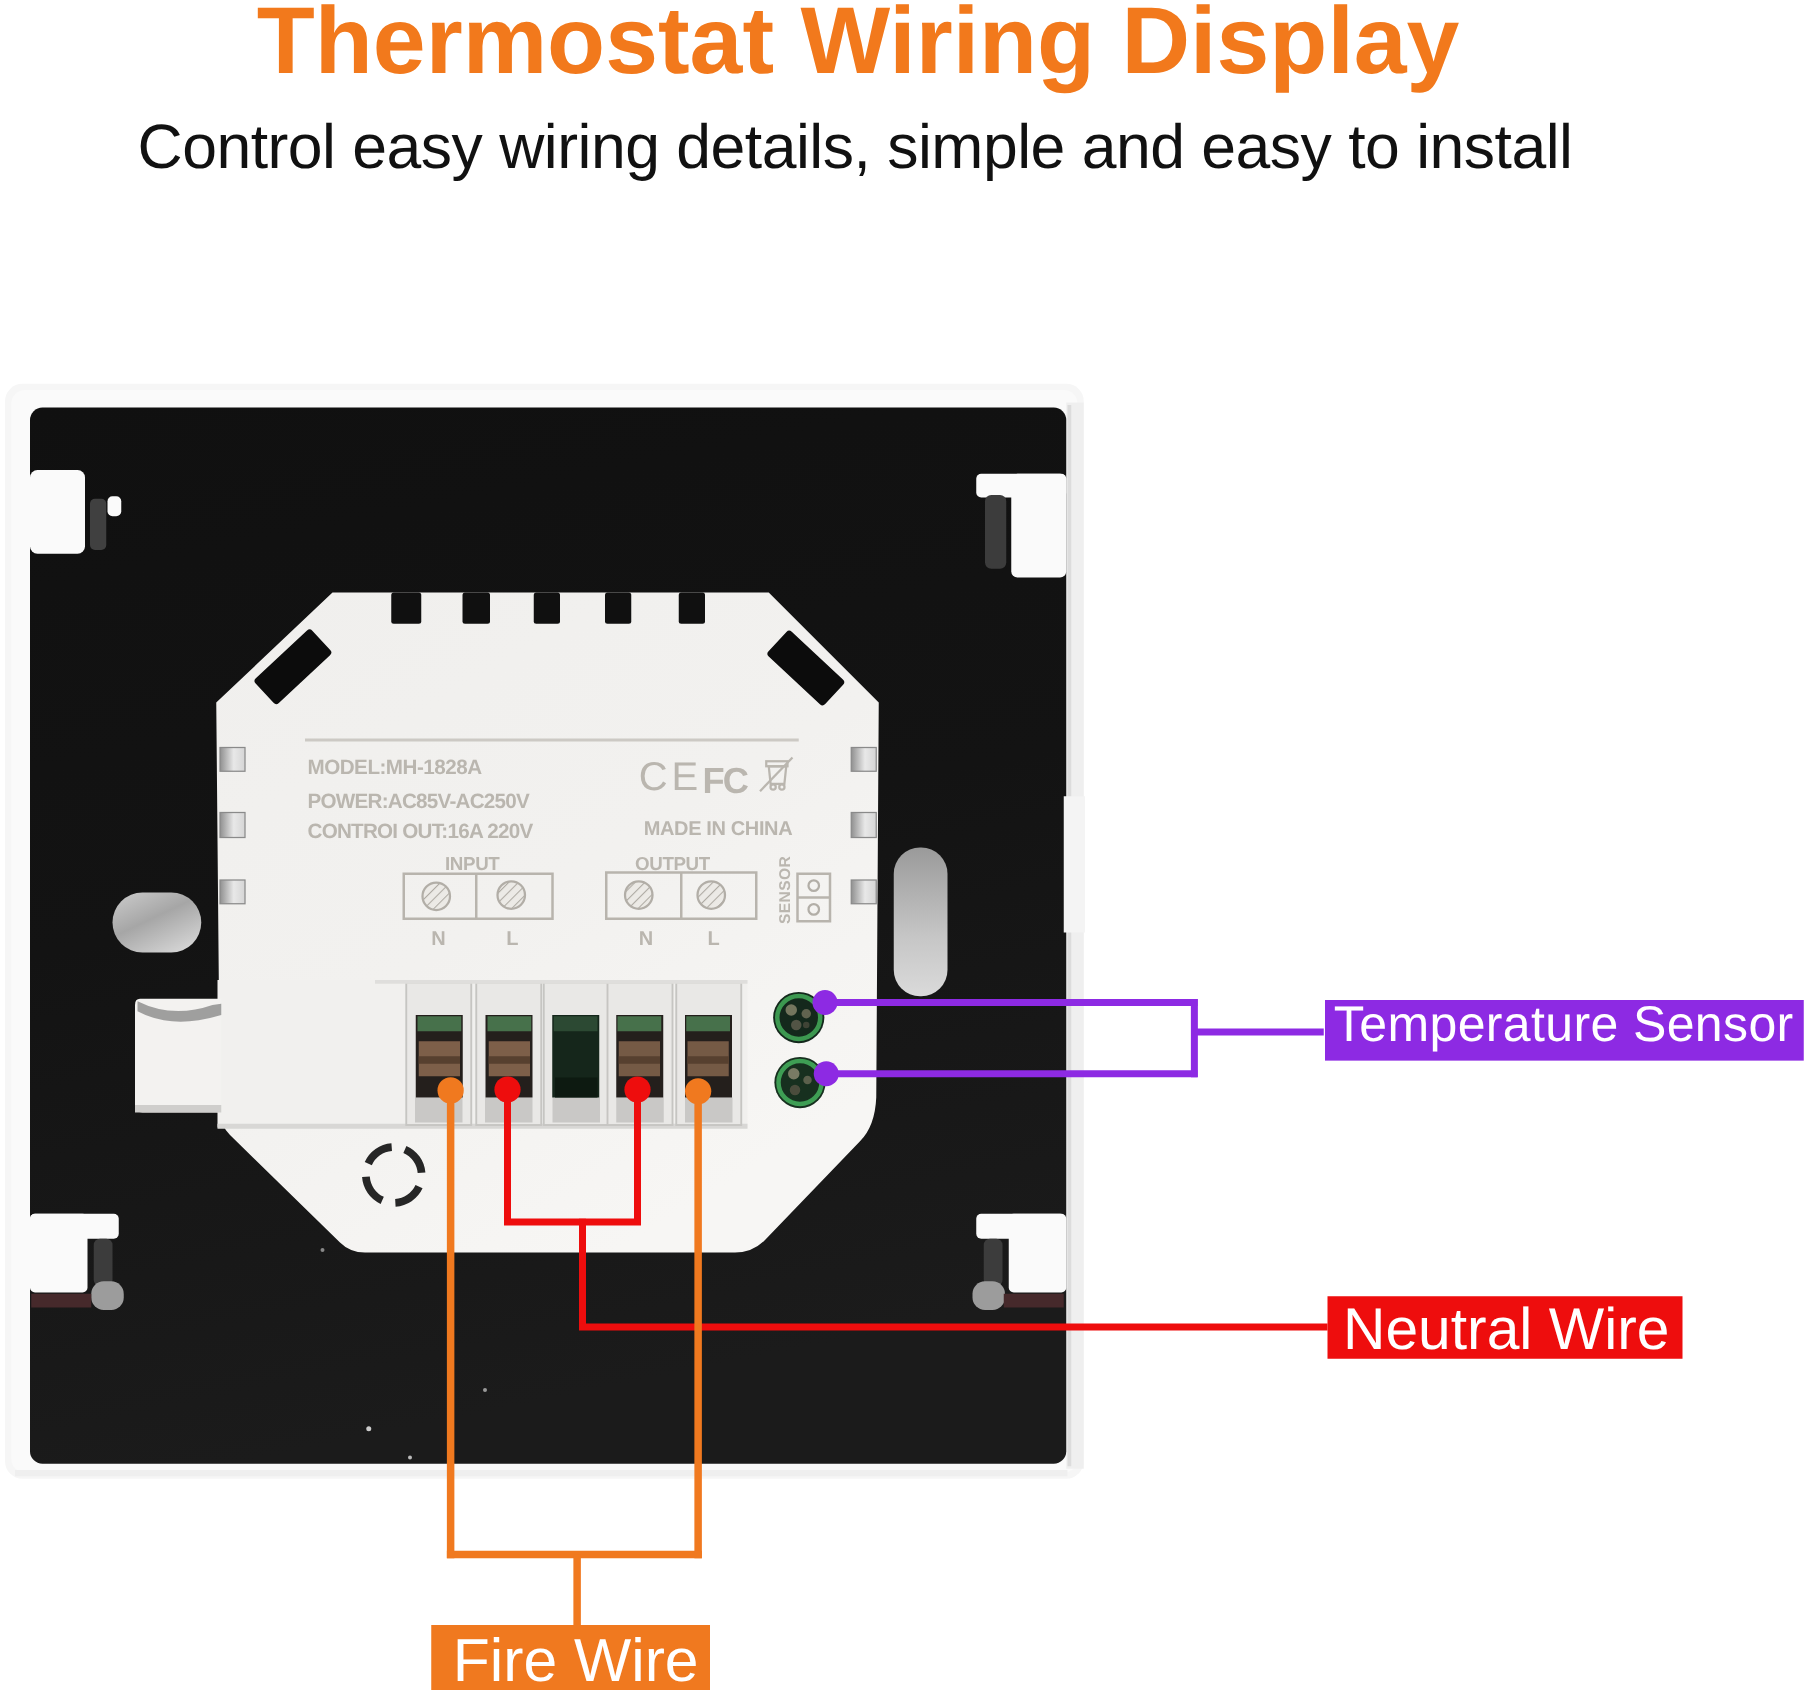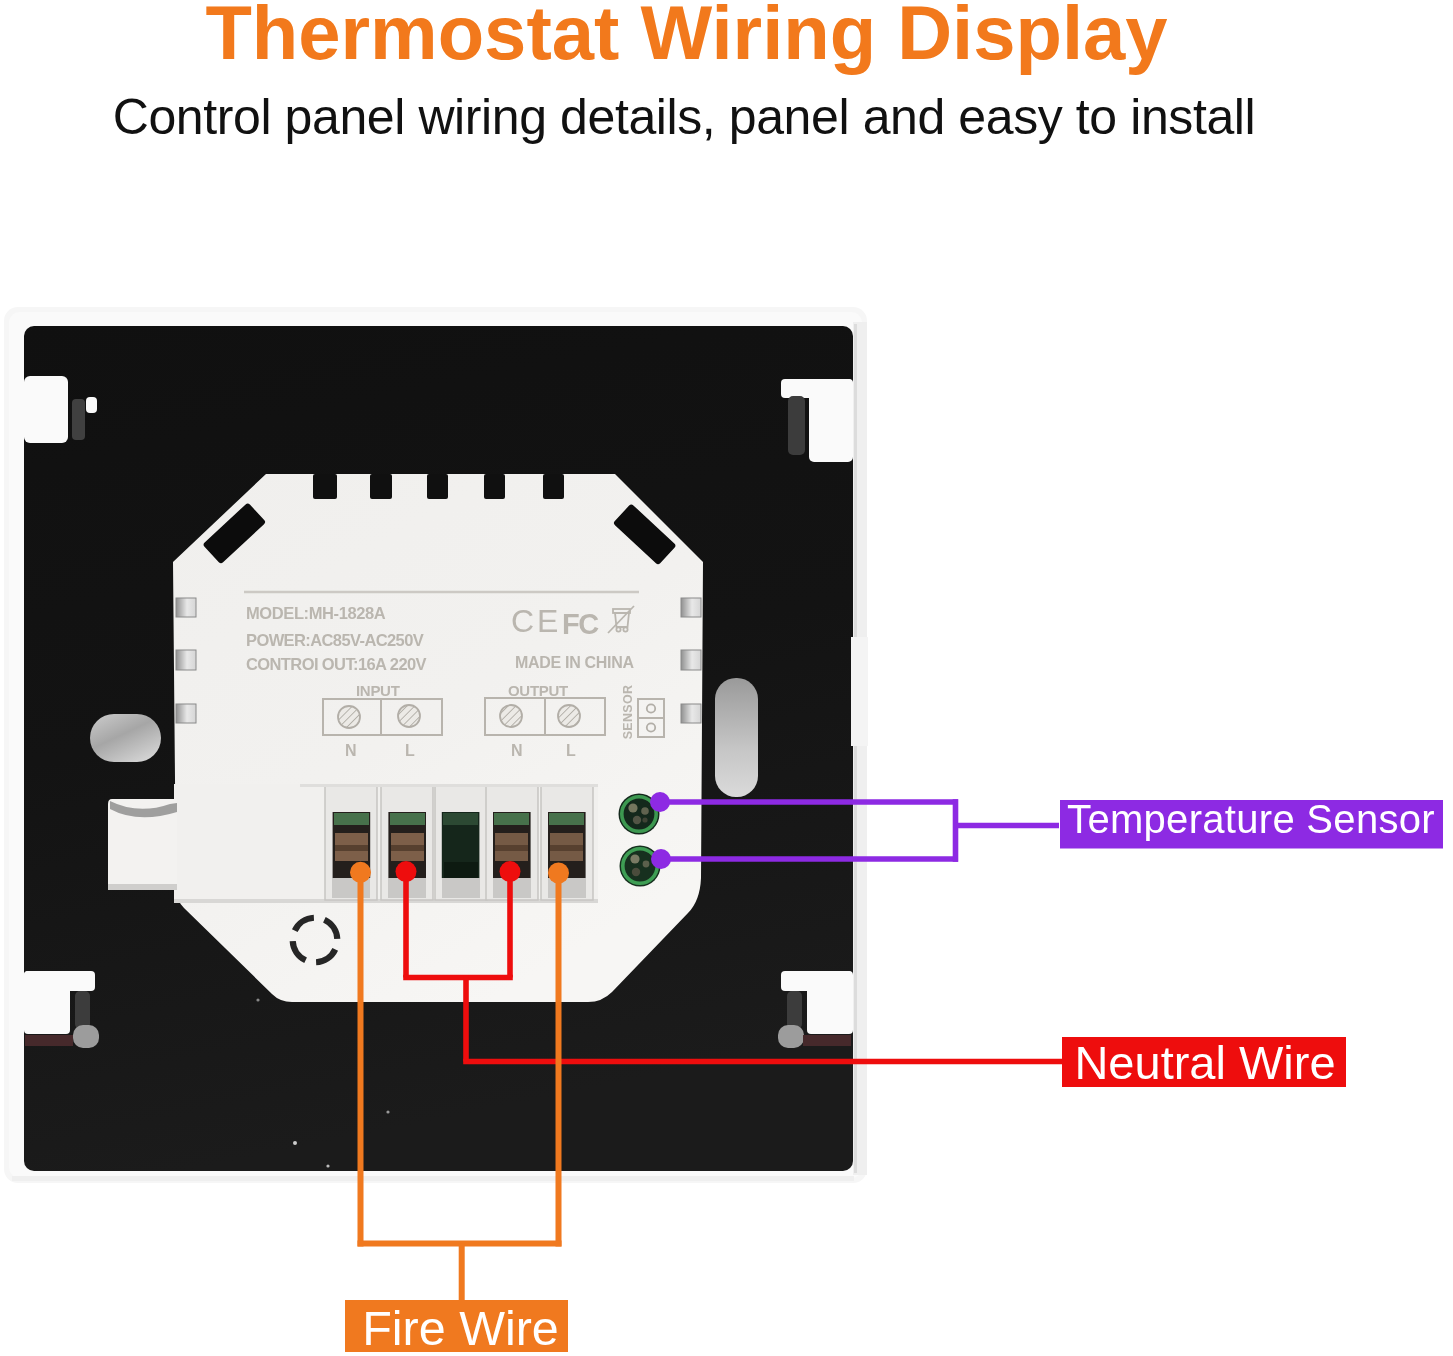--- a/index.html
+++ b/index.html
@@ -8,21 +8,21 @@
   #title{position:absolute;left:0;top:-11px;width:1373px;text-align:center;
          color:#f2791c;font-size:76px;font-weight:bold;letter-spacing:0px;}
   #subtitle{position:absolute;left:0;top:88px;width:1368px;text-align:center;
          color:#111111;font-size:50px;font-weight:normal;letter-spacing:-0.4px;}
   svg{position:absolute;left:0;top:0;}
 </style>
 </head>
 <body>
 <div id="page">
   <div id="title">Thermostat Wiring Display</div>
-  <div id="subtitle">Control panel wiring details, panel and easy to install</div>
+  <div id="subtitle">Control easy wiring details, simple and easy to install</div>
   <svg width="1453" height="1356" viewBox="0 0 1453 1356">
     <defs>
       <linearGradient id="gPanel" x1="0" y1="0" x2="0.2" y2="1">
         <stop offset="0" stop-color="#101010"></stop>
         <stop offset="0.5" stop-color="#131313"></stop>
         <stop offset="1" stop-color="#1b1b1b"></stop>
       </linearGradient>
       <linearGradient id="gModule" x1="0" y1="0" x2="0.6" y2="1">
         <stop offset="0" stop-color="#f0efed"></stop>
         <stop offset="0.55" stop-color="#f2f1ef"></stop>

